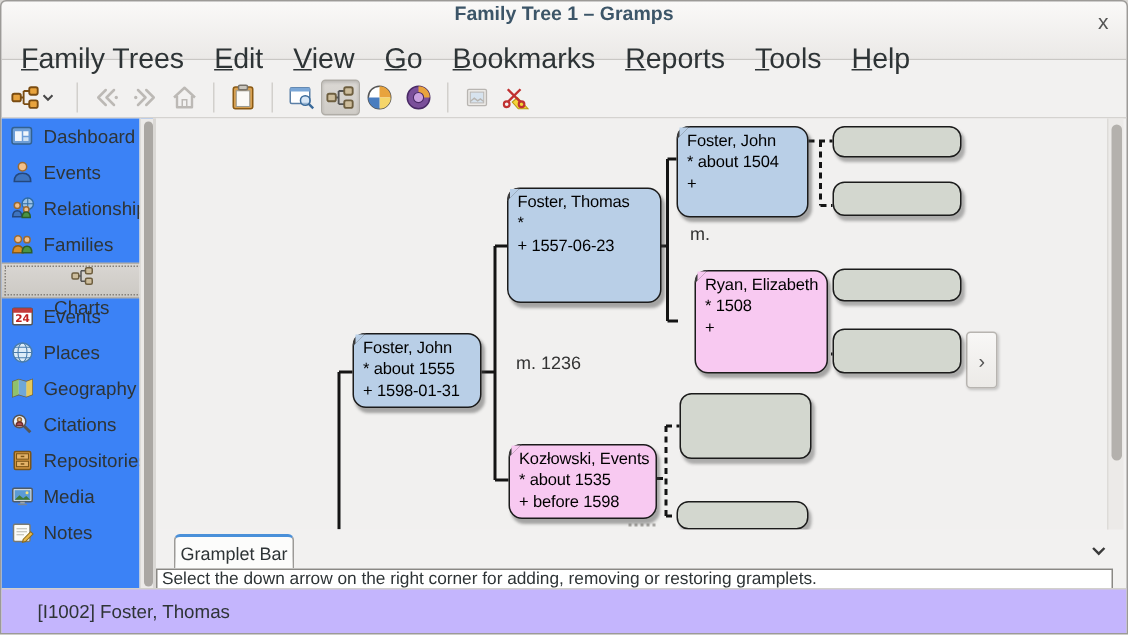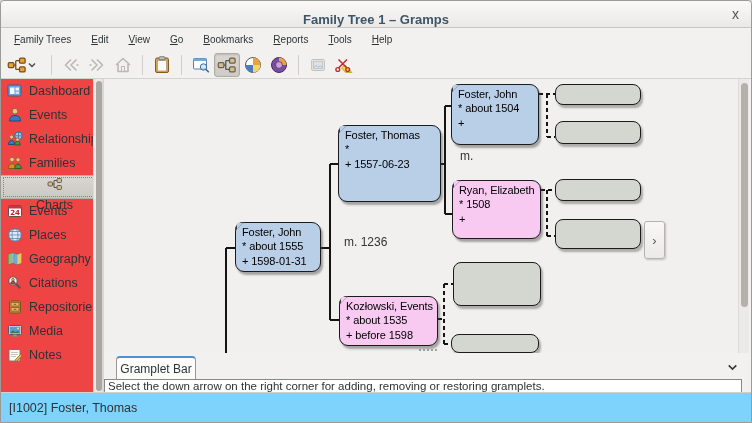--- a/index.html
+++ b/index.html
@@ -1,41 +1,41 @@
 <!DOCTYPE html>
 <html><head>
 <meta charset="utf-8">
 <style>
   html,body{margin:0;padding:0;background:#d8d6d3;}
   *{box-sizing:border-box;}
   .window{position:relative;width:752px;height:423px;background:#f2f1f0;border:1px solid #9c9a97;
     font-family:"Liberation Sans",sans-serif;color:#2e3436;overflow:hidden;border-radius:4px 4px 0 0;}
 
   
-  .titlebar{position:absolute;top:0;left:0;right:0;height:27px;
+  .titlebar{position:absolute;top:0;left:0;right:0;height:39px;
     background:linear-gradient(#faf9f8,#ebe9e7);border-bottom:1px solid #c9c7c4;
-    display:flex;align-items:flex-end;justify-content:center;border-radius:4px 4px 0 0;}
+    display:flex;align-items:flex-start;justify-content:center;border-radius:4px 4px 0 0;}
   .titlebar .title{font-size:13px;font-weight:bold;color:#3c5568;}
   .close-btn{position:absolute;right:12px;top:4px;font-size:14px;color:#555;line-height:18px;cursor:default;}
 
   
   .menubar{position:absolute;top:28px;left:0;right:0;height:22px;display:flex;align-items:center;padding-left:3px;}
-  .menu-item{font-size:10px;padding:2px 10px 3px 10px;white-space:nowrap;}
+  .menu-item{font-size:19px;padding:2px 10px 3px 10px;white-space:nowrap;}
   .menu-item u{text-decoration:underline;}
 
   
   .toolbar{position:absolute;top:50px;left:0;right:0;height:28px;border-bottom:1px solid #d5d3d0;
     display:flex;align-items:center;padding-left:4px;}
   .tool-btn{width:26px;height:24px;display:flex;align-items:center;justify-content:center;border-radius:3px;flex:0 0 auto;}
   .tool-btn.split{width:40px;justify-content:flex-start;padding-left:2px;}
   .tool-btn.active{background:linear-gradient(#dbd8d4,#cfccc7);border:1px solid #b0ada7;box-shadow:inset 0 1px 2px rgba(0,0,0,.15);}
   .tool-sep{width:1px;height:20px;background:#d2d0cc;margin:0 6px;flex:0 0 auto;}
 
   
-  .sidebar{position:absolute;top:78px;left:0;width:101px;height:314px;background:#ef4444;}
+  .sidebar{position:absolute;top:78px;left:0;width:101px;height:314px;background:#3b82f6;}
   .side-item{height:24px;display:flex;align-items:center;padding-left:6px;gap:6px;}
   .side-item span{font-size:12.5px;white-space:nowrap;}
   .side-item svg{flex:0 0 auto;}
   .side-item.selected{background:linear-gradient(#d9d6d2,#ccc9c4);border-top:1px solid #b3afa9;border-bottom:1px solid #b3afa9;
     outline:1px dotted #86827c;outline-offset:-3px;flex-direction:column;}
   .side-scrollbar{position:absolute;top:78px;left:92px;width:9px;height:314px;background:#eceae8;border-left:1px solid #dddbd8;}
   .side-thumb{position:absolute;top:2px;left:1.5px;width:6px;height:310px;background:#aaa7a3;border-radius:3px;}
   .pane-splitter{position:absolute;top:78px;left:101px;width:2px;height:314px;background:#dad8d5;}
 
   
@@ -64,21 +64,21 @@
   .gramplet-tabrow{position:absolute;left:0;top:277px;width:645px;height:23px;}
   .gramplet-tab{position:absolute;left:12px;top:0;width:80px;height:23px;background:#fcfcfb;
     border:1px solid #9c9a97;border-bottom:none;border-top:2px solid #4a90d9;border-radius:4px 4px 0 0;
     display:flex;align-items:center;justify-content:center;font-size:12px;text-align:center;}
   .gramplet-chevron{position:absolute;right:10px;top:5px;}
   .gramplet-msg{position:absolute;left:0;top:300px;width:638px;height:14px;background:#fff;border:1px solid #8a8884;
     font-size:11.5px;display:flex;align-items:center;padding-left:3px;white-space:nowrap;overflow:hidden;}
 
   
   .statusbar{position:absolute;left:0;right:0;bottom:0;height:30px;border-top:1px solid #d2d0cc;
-    display:flex;align-items:center;padding-left:8px;font-size:12.5px;background:#7dd3fc;}
+    display:flex;align-items:center;padding-left:24px;font-size:12.5px;background:#c4b5fd;}
 </style>
 </head>
 <body>
 
 <svg width="0" height="0" style="position:absolute">
   <defs>
     <symbol id="i-pedigree" viewBox="0 0 16 16">
       <path d="M5.5 8H7M7 8V4.5M7 8v3.5M7 4.5h3M7 11.5h3" stroke="#555" fill="none"></path>
       <rect x="1" y="6" width="4.5" height="4" rx="1" class="pf" fill="#cdbd9c" stroke="#6e5f40"></rect>
       <rect x="10" y="2.5" width="4.5" height="4" rx="1" class="pf" fill="#cdbd9c" stroke="#6e5f40"></rect>
@@ -356,21 +356,21 @@
             <div class="">Kozłowski, Events</div>
             <div class="">* about 1535</div>
             <div class="">+ before 1598</div>
           </div>
           <div class="person-box" style="left: 340px; top: 5px; width: 88px; height: 61px; background: rgb(185, 207, 231); --fill: #b9cfe7;">
             <div class="fold"></div>
             <div class="">Foster, John</div>
             <div class="">* about 1504</div>
             <div class="">+</div>
           </div>
-          <div class="person-box" style="left: 341px; top: 101px; width: 89px; height: 59px; background: rgb(248, 201, 241); --fill: #f8c9f1;">
+          <div class="person-box" style="left: 352px; top: 101px; width: 89px; height: 69px; background: rgb(248, 201, 241); --fill: #f8c9f1;">
             <div class="fold"></div>
             <div class="">Ryan, Elizabeth</div>
             <div class="">* 1508</div>
             <div class="">+</div>
           </div>
           <div class="marriage-label" style="left: 349px; top: 70px;">m.</div>
           <div class="marriage-label" style="left: 233px; top: 156px;">m. 1236</div>
         </div>
     </div>
     <div class="canvas-scrollbar">

